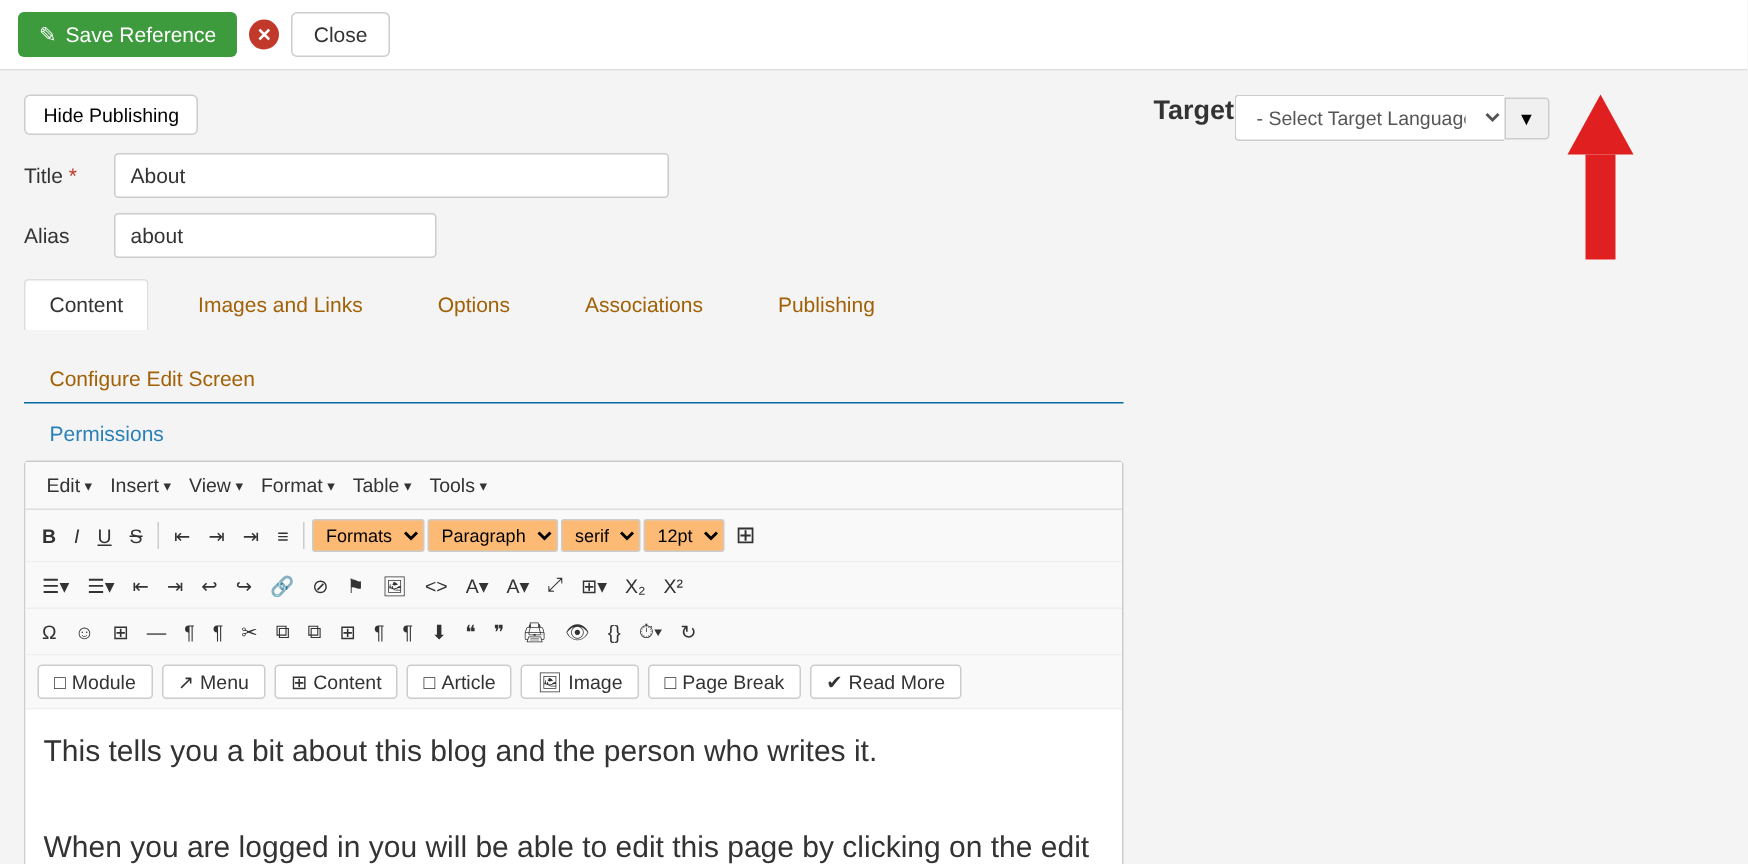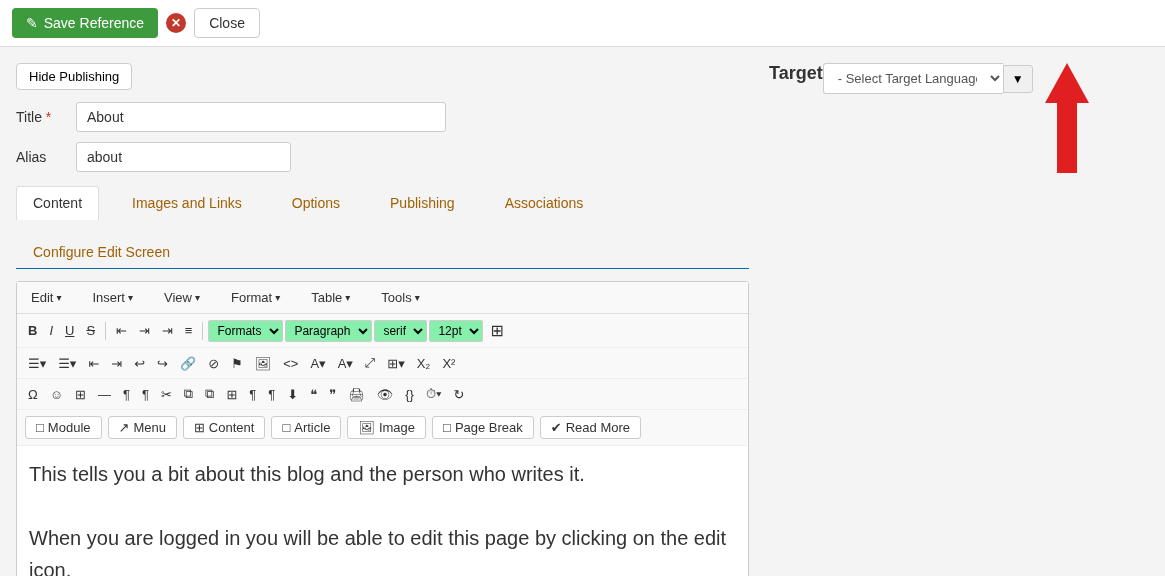--- a/index.html
+++ b/index.html
@@ -130,21 +130,21 @@
     
     .editor-container {
       border: 1px solid #ccc;
       border-radius: 3px;
       background: #fff;
     }
 
     
     .editor-menubar {
       display: flex;
-      gap: 19px;
+      gap: 0;
       padding: 6px 8px;
       border-bottom: 1px solid #ddd;
       background: #f9f9f9;
       flex-wrap: wrap;
       align-items: center;
     }
     .menu-item {
       font-size: 13px;
       color: #333;
       cursor: pointer;
@@ -184,21 +184,21 @@
     .tb-btn.strike { text-decoration: line-through; }
     .tb-sep {
       width: 1px; height: 18px; background: #ccc; margin: 0 3px;
       display: inline-block;
     }
     .tb-select {
       border: 1px solid #ccc;
       border-radius: 2px;
       padding: 2px 4px;
       font-size: 12px;
-      background: #86efac;
+      background: #fdba74;
       cursor: pointer;
     }
 
     
     .insert-bar {
       display: flex;
       align-items: center;
       padding: 6px 8px;
       border-bottom: 1px solid #eee;
       background: #f9f9f9;
@@ -337,23 +337,26 @@
     <div class="form-row">
       <label class="form-label">Alias</label>
       <input type="text" class="form-input form-input-alias" value="about" style="">
     </div>
 
     
     <div class="tabs">
       <a class="tab active">Content</a>
       <a class="tab">Images and Links</a>
       <a class="tab">Options</a>
+      <a class="tab">Associations</a>
       <a class="tab">Publishing</a>
-      <a class="tab">Associations</a>
       <a class="tab">Configure Edit Screen</a>
+    </div>
+    <div style="margin-bottom:10px;">
+      <a class="tab" style="color:#2980b9; font-size:14px; cursor:pointer;">Permissions</a>
     </div>
 
     
     <div class="editor-container">
 
       <div class="editor-menubar">
         <span class="menu-item">Edit <span class="chevron">▾</span></span>
         <span class="menu-item">Insert <span class="chevron">▾</span></span>
         <span class="menu-item">View <span class="chevron">▾</span></span>
         <span class="menu-item">Format <span class="chevron">▾</span></span>

